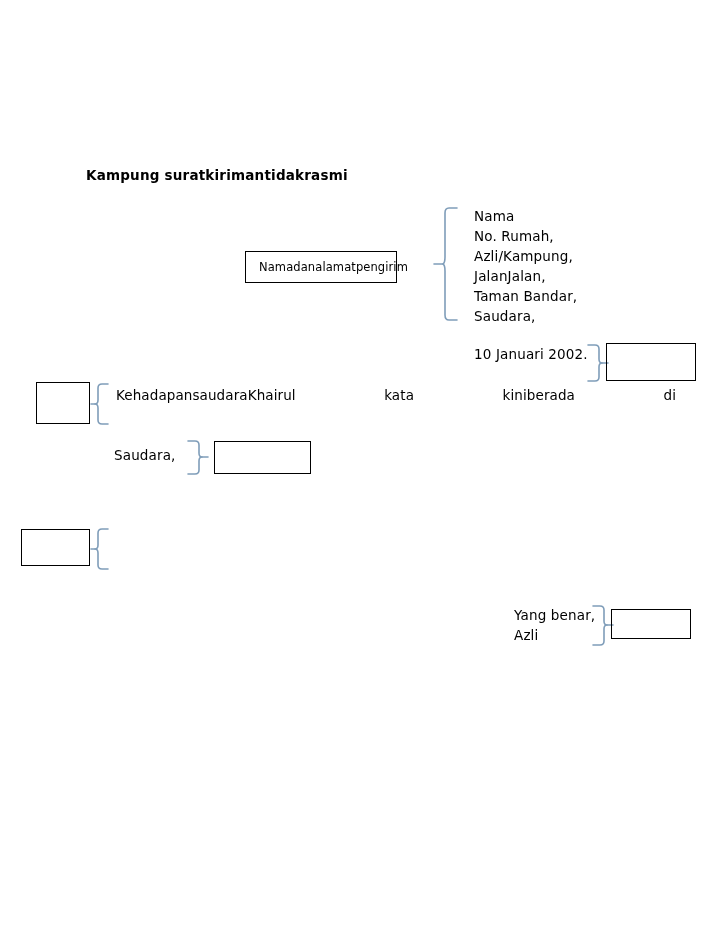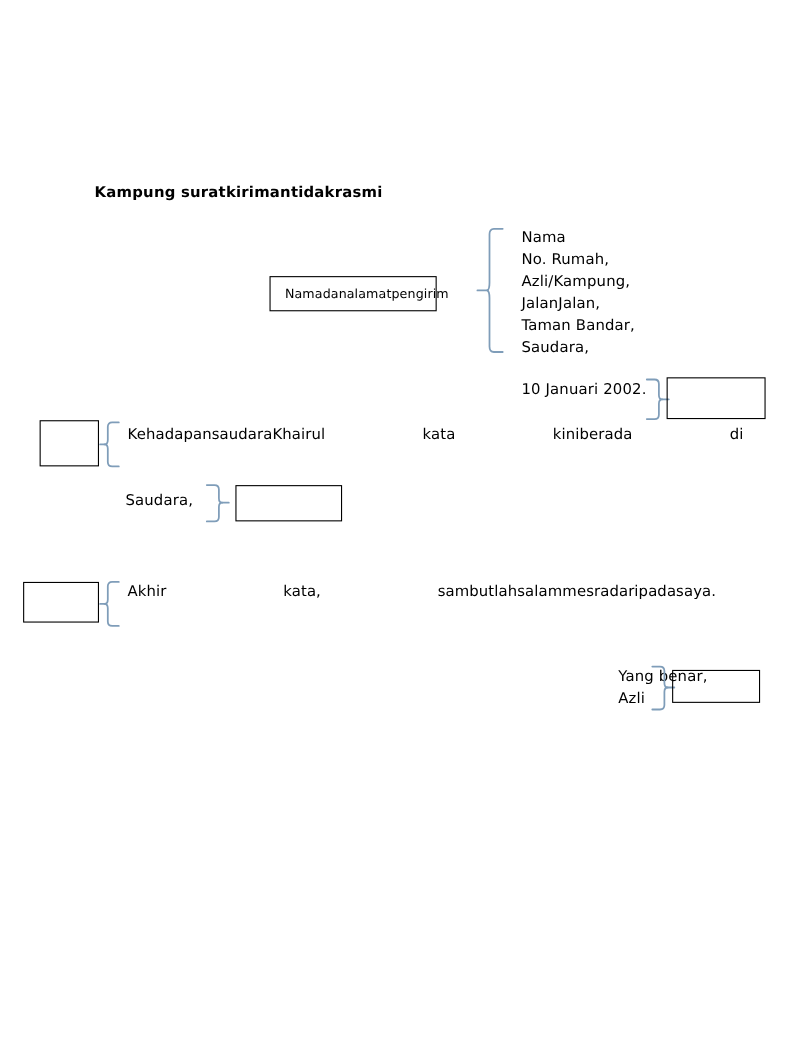--- a/index.html
+++ b/index.html
@@ -90,21 +90,20 @@
     letter-spacing: .15px;
     white-space: nowrap;
   }
 
   .closing {
     left: 514px;
     top: 605px;
     font-size: 13.5px;
     line-height: 20px;
     letter-spacing: .15px;
-    margin-left: 48px;
   }
   .closing div { white-space: nowrap; }
 
   
   .brace { position: absolute; overflow: visible; }
   .brace path {
     fill: none;
     stroke: #7f9db9;
     stroke-width: 1.6;
     stroke-linecap: round;
@@ -171,25 +170,20 @@
   <div class="abs box" style="left:214px; top:441px; width:97px; height:33px;"></div>
 
   <div class="abs box" style="left:21px; top:529px; width:69px; height:37px;"></div>
 
   <svg class="brace" style="left:96px; top:528px; width:20px; height:42px;" viewBox="0 0 20 42">
     <path d="M12 1 L6 1 Q2 1 2 5 L2 17 Q2 21 -1 21 Q2 21 2 25 L2 37 Q2 41 6 41 L12 41"></path>
     <path d="M-1 21 L-5 21"></path>
   </svg>
 
   <div class="abs para" style="left:116px; top:528px; width:535px;">
-    <div class="just">
-      <span class="flow">Akhir</span>
-      <span class="flow">kata,</span>
-      <span class="flow">sambutlahsalammesradaripadasaya.</span>
-    </div>
   </div>
 
   <div class="abs closing">
     <div>Yang benar,</div>
     <div>Azli</div>
   </div>
 
   <svg class="brace" style="left:591px; top:605px; width:22px; height:42px;" viewBox="0 0 22 42">
     <path d="M2 1 L9 1 Q13 1 13 5 L13 16 Q13 20 16 20 Q13 20 13 24 L13 36 Q13 40 9 40 L2 40"></path>
     <path d="M16 20 L22 20"></path>

